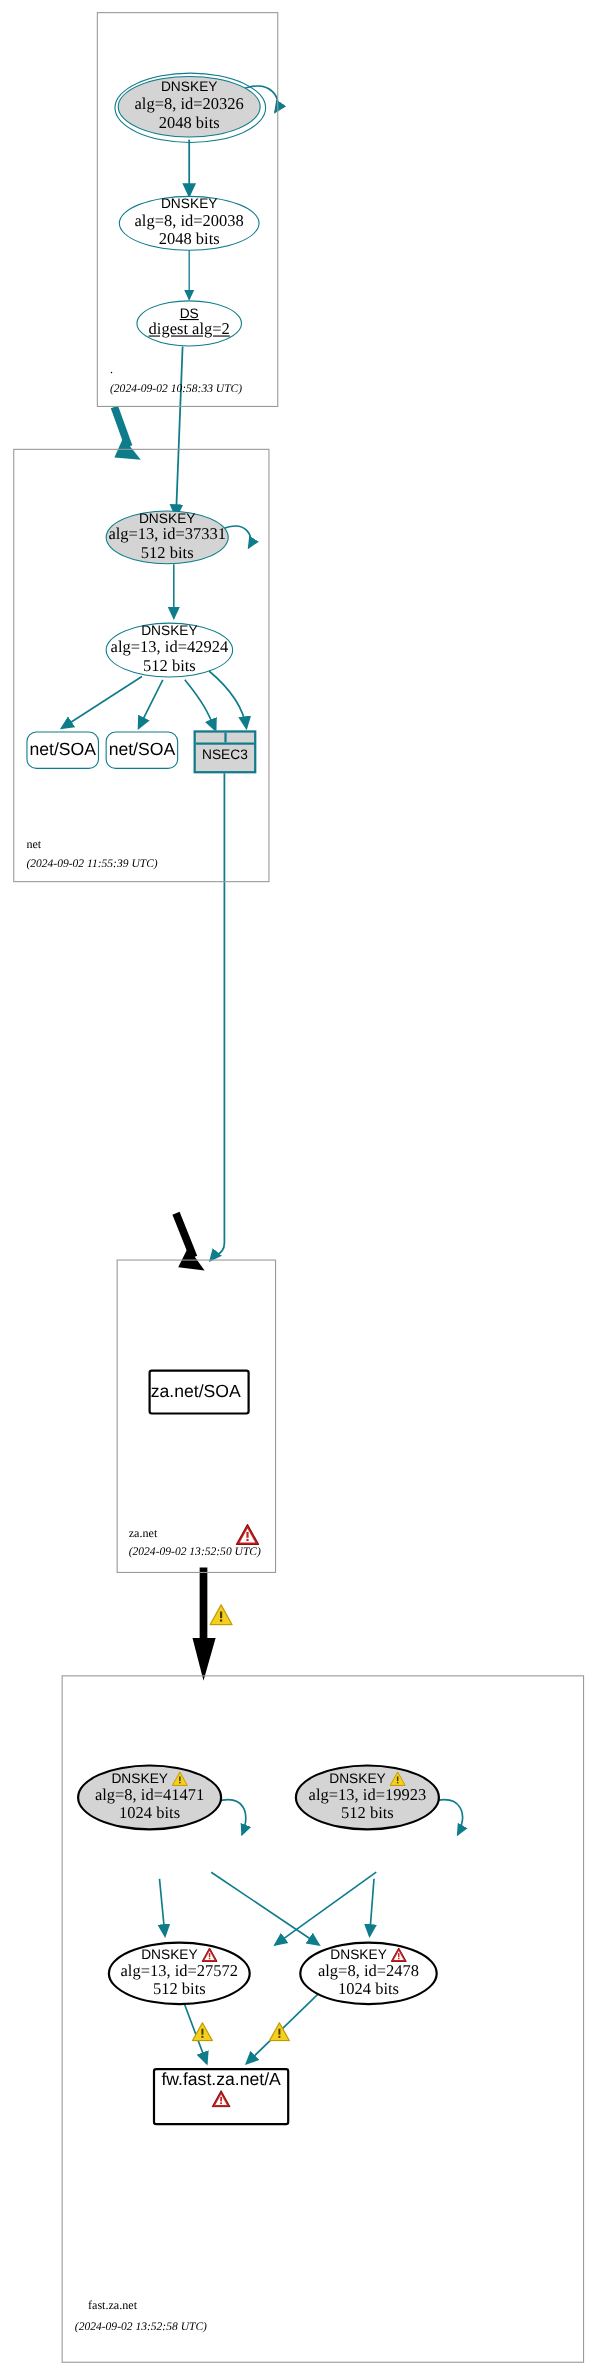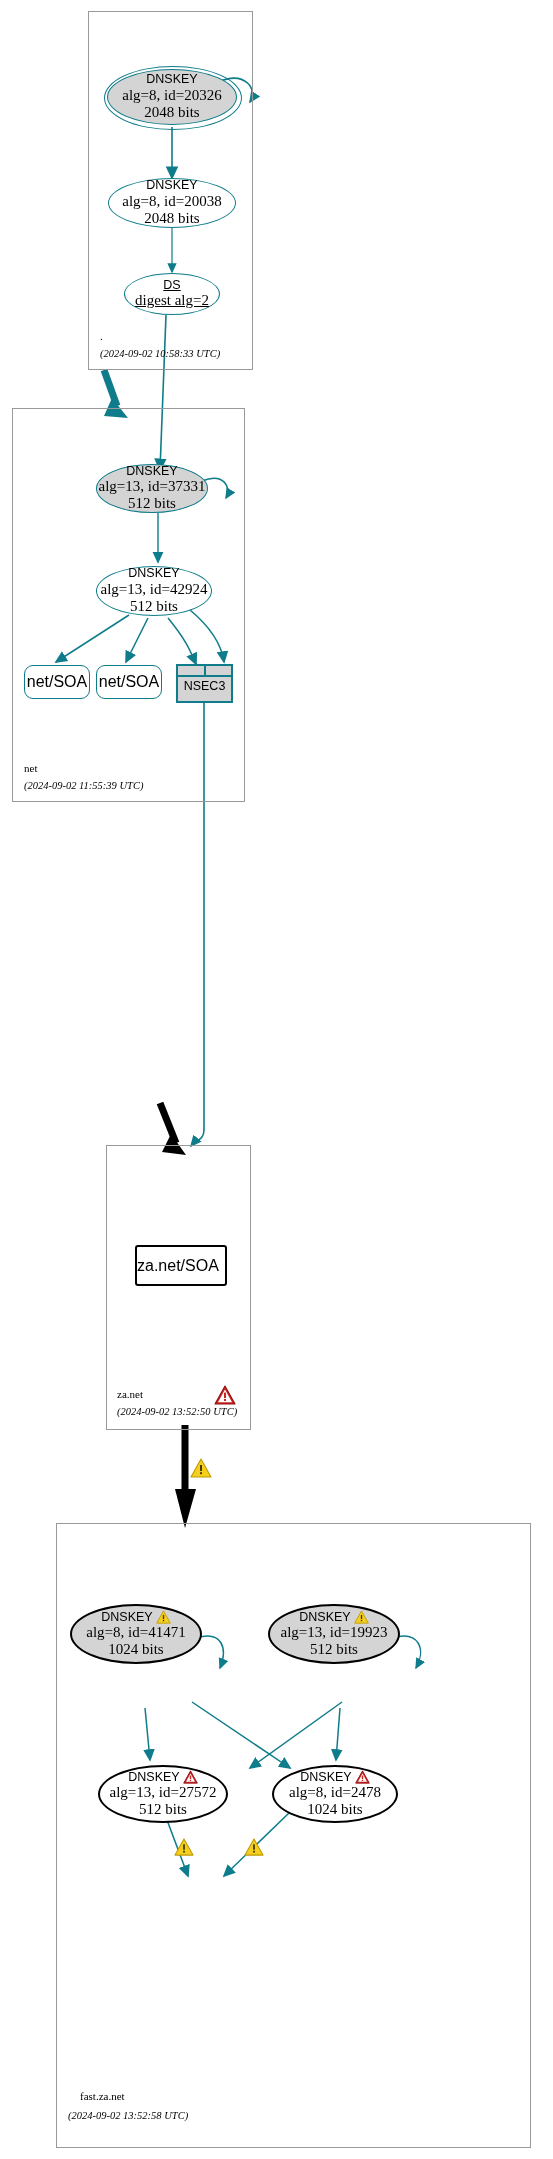--- a/index.html
+++ b/index.html
@@ -282,14 +282,23 @@
     <path d="M11,1 L21,19 L1,19 z" fill="#f5cf1e" stroke="#c09a00" stroke-width="1.2" stroke-linejoin="round"></path>
     <rect x="10" y="7" width="2" height="6" fill="#4a3c00"></rect>
     <rect x="10" y="14.2" width="2" height="2" fill="#4a3c00"></rect>
   </svg>
   <svg class="wtri" style="left:244px;top:1838px;" width="20" height="18" viewBox="0 0 22 20">
     <path d="M11,1 L21,19 L1,19 z" fill="#f5cf1e" stroke="#c09a00" stroke-width="1.2" stroke-linejoin="round"></path>
     <rect x="10" y="7" width="2" height="6" fill="#4a3c00"></rect>
     <rect x="10" y="14.2" width="2" height="2" fill="#4a3c00"></rect>
   </svg>
 
+  <div class="rrset-black" style="left:139px;top:1880px;width:120px;height:48px;flex-direction:column;">
+    <div class="ttl">fw.fast.za.net/A</div>
+    <svg width="18" height="16" viewBox="0 0 22 20" style="margin-top:1px;">
+      <path d="M11,1 L21,19 L1,19 z" fill="#cc2222" stroke="#8b1010" stroke-width="1.2" stroke-linejoin="round"></path>
+      <path d="M11,5 L17.6,17 L4.4,17 z" fill="#ffffff"></path>
+      <rect x="10" y="7.8" width="2" height="5.2" fill="#cc2222"></rect>
+      <rect x="10" y="14" width="2" height="2" fill="#cc2222"></rect>
+    </svg>
+  </div>
 
 </div>
 
 </body></html>

